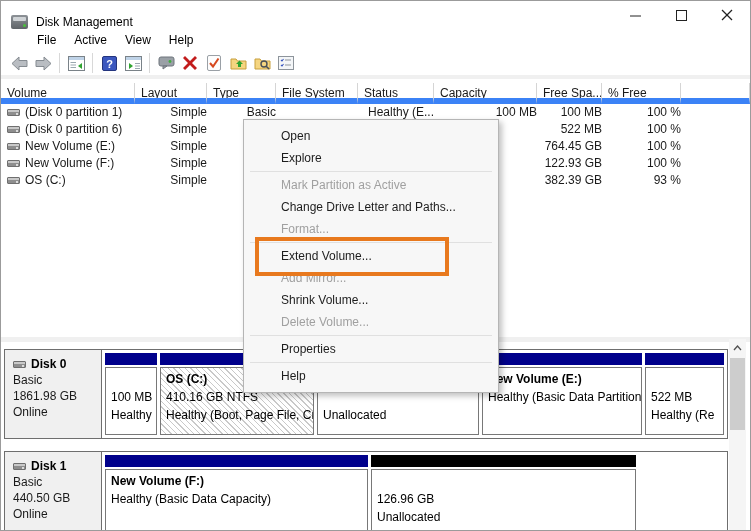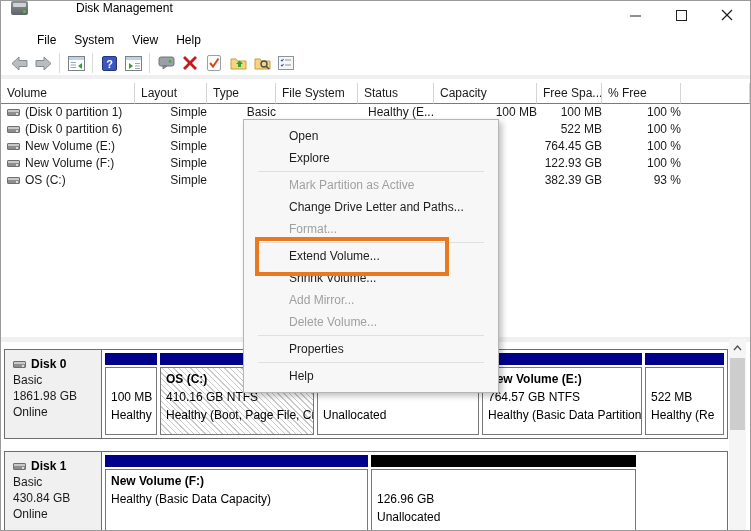--- a/index.html
+++ b/index.html
@@ -4,21 +4,21 @@
 <style>
   * { margin:0; padding:0; box-sizing:border-box; }
   html,body { background:#ddd; }
   body { font-family:"Liberation Sans","DejaVu Sans",sans-serif; font-size:12px; color:#1a1a1a; }
   #app {
     position:relative; width:751px; height:531px; background:#fff;
     border:1px solid #9b9b9b; overflow:hidden; margin:0 auto;
   }
 
   
-  .titlebar { position:absolute; left:0; top:0; width:100%; height:28px; background:#fff; display:flex; align-items:flex-start;gap:40px; }
+  .titlebar { position:absolute; left:0; top:0; width:100%; height:28px; background:#fff; display:flex; align-items:flex-end; }
   .titlebar .appicon { margin:0 8px 0 10px; width:17px; height:14px; position:relative; background:linear-gradient(#8d9297,#5f6468); border-radius:2px; }
   .titlebar .appicon:before { content:""; position:absolute; left:2px; top:2px; width:13px; height:4px; background:#cfd3d6; border-radius:1px; }
   .titlebar .appicon:after { content:""; position:absolute; right:2px; bottom:2px; width:3px; height:3px; background:#49c33a; border-radius:50%; }
   .title-text { font-size:12px; color:#000; }
   .win-controls { margin-left:auto; display:flex; height:28px; }
   .win-btn { width:46px; height:28px; display:flex; align-items:center; justify-content:center; background:#fff; border:none; cursor:default; }
   .win-btn svg { display:block; }
 
   
   .menubar { position:absolute; left:0; top:28px; width:100%; height:22px; display:flex; align-items:center; background:#fff; padding-left:2px;margin-left:25px; }
@@ -28,21 +28,21 @@
   .toolbar { position:absolute; left:0; top:50px; width:100%; height:28px; display:flex; align-items:center; background:#fff; border-bottom:4px solid #f0f0f0; padding-left:6px; }
   .tb-icon { width:24px; height:22px; display:flex; align-items:center; justify-content:center; }
   .tb-sep { width:1px; height:20px; background:#d8d8d8; margin:0 4px; }
 
   
   .listpane { position:absolute; left:0; top:82px; width:100%; height:254px; background:#fff; }
   .vrow, .vhead {
     display:grid; grid-template-columns:134px 72px 69px 82px 76px 103px 65px 79px 1fr;
   }
   .vhead { height:21px; line-height:20px; }
-  .vhead .hcell { border-right:1px solid #d5d5d5; border-bottom:1px solid #3b82f6; padding-left:6px; color:#1a1a1a; overflow:hidden; white-space:nowrap; }
+  .vhead .hcell { border-right:1px solid #d5d5d5; border-bottom:6px solid #3b82f6; padding-left:6px; color:#1a1a1a; overflow:hidden; white-space:nowrap; }
   .vrow { height:17px; line-height:17px; }
   .vrow .cell { padding-left:6px; overflow:hidden; white-space:nowrap;text-align:right; }
   .volcell { display:flex; align-items:center; }
   .disk-glyph { flex:0 0 13px; width:13px; height:7px; background:linear-gradient(#c9c9c9 0 2px,#8e8e8e 2px 100%); border:1px solid #6f6f6f; border-radius:1px; margin-right:5px; position:relative; }
   .disk-glyph:after{ content:""; position:absolute; right:1px; top:3px; width:2px; height:2px; background:#dcdcdc; }
 
   
   .gfxpane { position:absolute; left:0; top:336px; width:100%; height:195px; background:#fff; border-top:5px solid #f0f0f0; }
   .diskrow { position:absolute; left:3px; width:724px; border:1px solid #6e6e6e; background:#fff; display:flex; }
   .diskrow.d0 { top:7px; height:90px; }
@@ -63,21 +63,21 @@
   
   .vscroll { position:absolute; right:4px; top:338px; width:17px; height:193px; background:#f5f5f5; }
   .vscroll .sb-arrow { height:17px; display:flex; align-items:center; justify-content:center; background:#f5f5f5; }
   .vscroll .sb-thumb { position:absolute; left:1px; top:19px; width:15px; height:72px; background:#cdcdcd; }
 
   
   .ctxmenu {
     position:absolute; left:242px; top:118px; width:256px;
     background:#f7f7f7; border:1px solid #b5b5b5;
     box-shadow:3px 3px 6px rgba(0,0,0,.25);
-    padding:5px 12px; z-index:10;
+    padding:5px 4px; z-index:10;
   }
   .ctxmenu .mi { height:22px; line-height:22px; padding-left:33px; color:#1d1d1d; white-space:nowrap; }
   .ctxmenu .mi.disabled { color:#a0a0a0; }
   .ctxmenu .msep { height:1px; background:#e0e0e0; margin:2px 2px; }
 
   
   .hl-box {
     position:absolute; left:254px; top:236px; width:194px; height:39px;
     border:4px solid #E8791E; z-index:20; pointer-events:none;
   }
@@ -105,21 +105,21 @@
         <svg width="12" height="12" viewBox="0 0 12 12">
             <line x1="1" y1="1" x2="11" y2="11" stroke="#222" stroke-width="1.2"></line>
             <line x1="11" y1="1" x2="1" y2="11" stroke="#222" stroke-width="1.2"></line>
           </svg>
       </button>
     </span>
   </div>
 
   <div class="menubar">
     <span class="mitem">File</span>
-    <span class="mitem">System</span>
+    <span class="mitem">Active</span>
     <span class="mitem">View</span>
     <span class="mitem">Help</span>
   </div>
 
   <div class="toolbar">
     <span class="tb-icon">
       <svg width="17" height="15" viewBox="0 0 17 15">
           <path d="M1 7.5 L8 1 L8 4.5 H16 V10.5 H8 V14 Z" fill="#b9bdc2" stroke="#858b91" stroke-width="1"></path>
         </svg>
     </span>
@@ -318,21 +318,20 @@
           <div class="pbox">
             <div class="pline pname"></div>
             <div class="pline"></div>
             <div class="pline">Unallocated</div>
           </div>
         </div>
         <div class="part" style="flex:0 0 160px;">
           <div class="pbar bar-navy"></div>
           <div class="pbox">
             <div class="pline pname">New Volume  (E:)</div>
-            <div class="pline">764.57 GB NTFS</div>
             <div class="pline">Healthy (Basic Data Partition</div>
           </div>
         </div>
         <div class="part" style="flex:0 0 79px;">
           <div class="pbar bar-navy"></div>
           <div class="pbox">
             <div class="pline pname"></div>
             <div class="pline">522 MB</div>
             <div class="pline">Healthy (Re</div>
           </div>
@@ -340,21 +339,21 @@
       </div>
     </div>
 
     <div class="diskrow d1">
       <div class="disklabel">
         <div class="dname">
             <span class="disk-glyph"></span>
             <span>Disk 1</span>
           </div>
         <div>Basic</div>
-        <div>430.84 GB</div>
+        <div>440.50 GB</div>
         <div>Online</div>
       </div>
       <div class="partarea">
         <div class="part" style="flex:0 0 263px;">
           <div class="pbar bar-navy"></div>
           <div class="pbox">
             <div class="pline pname">New Volume  (F:)</div>
             <div class="pline">Healthy (Basic Data Capacity)</div>
           </div>
         </div>
@@ -381,22 +380,22 @@
 
   <div class="ctxmenu">
     <div class="mi">Open</div>
     <div class="mi">Explore</div>
     <div class="msep"></div>
     <div class="mi disabled">Mark Partition as Active</div>
     <div class="mi">Change Drive Letter and Paths...</div>
     <div class="mi disabled">Format...</div>
     <div class="msep"></div>
     <div class="mi">Extend Volume...</div>
+    <div class="mi disabled">Add Mirror...</div>
     <div class="mi">Shrink Volume...</div>
-    <div class="mi disabled">Add Mirror...</div>
     <div class="mi disabled">Delete Volume...</div>
     <div class="msep"></div>
     <div class="mi">Properties</div>
     <div class="msep"></div>
     <div class="mi">Help</div>
   </div>
 
   <div class="hl-box"></div>
 
 </div>

